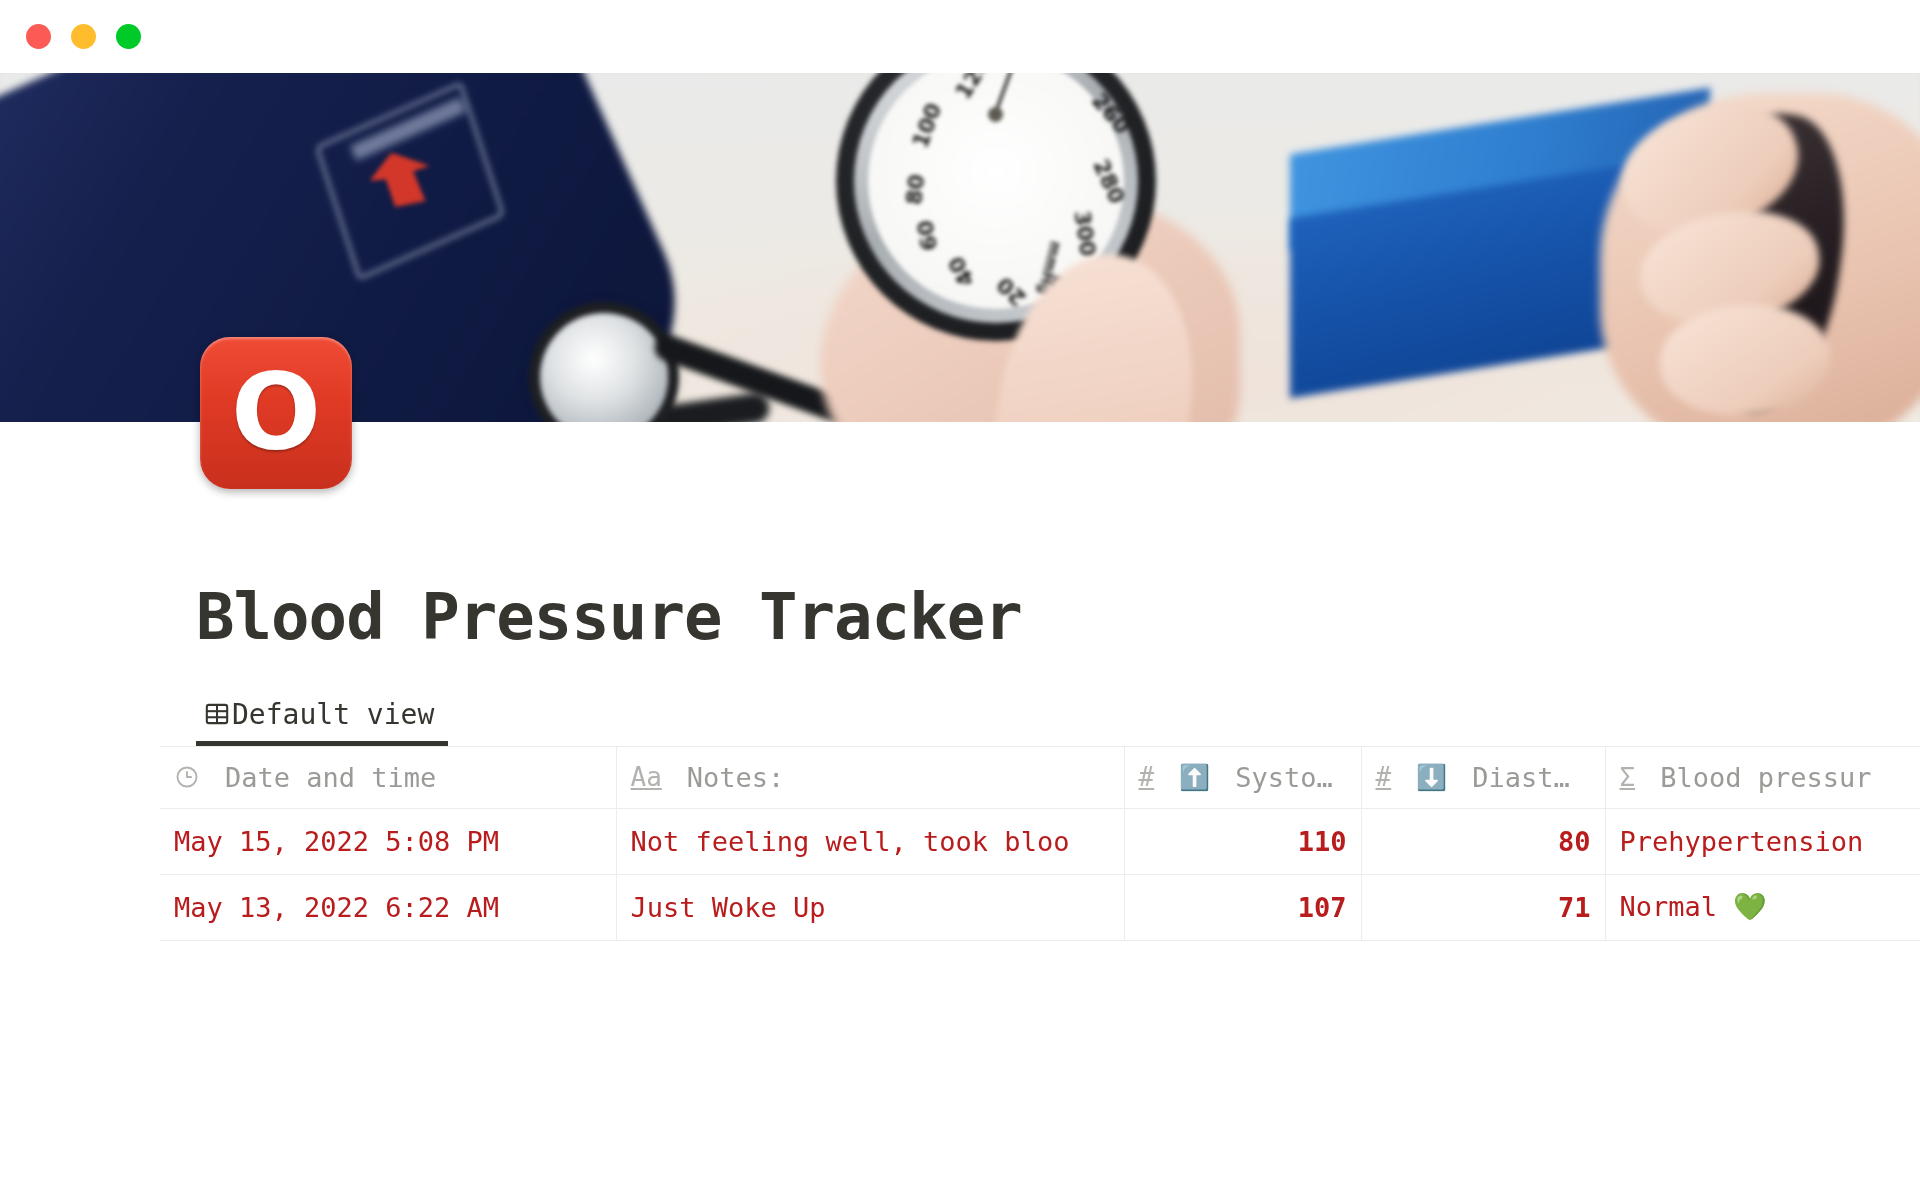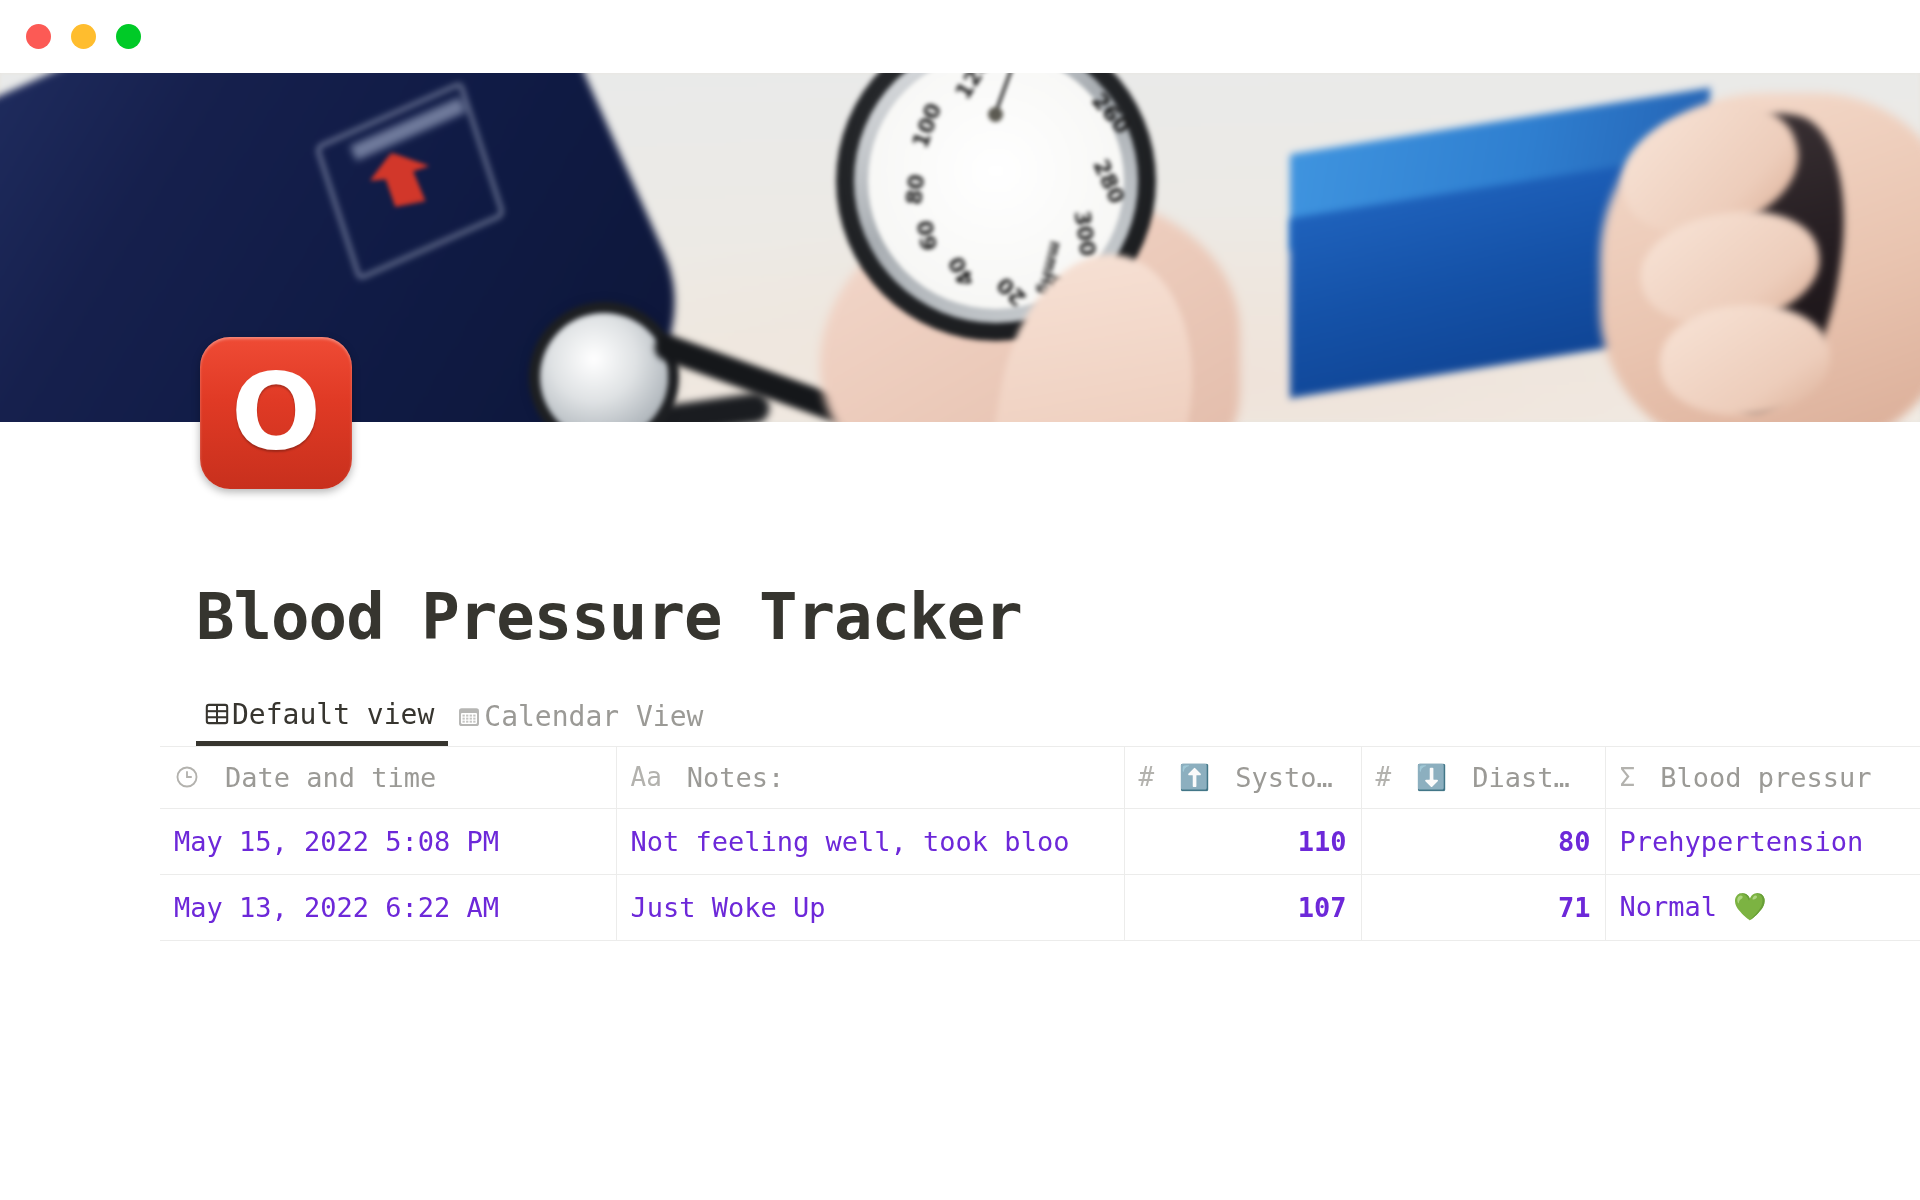--- a/index.html
+++ b/index.html
@@ -369,25 +369,26 @@
   .th-inner {
     display: flex;
     align-items: center;
     gap: 25px;
   }
   .th-inner .prop-icon {
     color: #b3b2ae;
     font-size: 26px;
     flex: 0 0 auto;
     line-height: 1;
+    text-decoration: underline;
   }
   .th-inner .emoji { font-size: 25px; line-height: 1; flex: 0 0 auto; }
   .th-inner .th-text { color: #9b9a96; }
 
-  .db-table td { color: #6d28d9; }
+  .db-table td { color: #b91c1c; }
   .cell-num { text-align: right; font-weight: bold; }
   .cell-note span {
     border-bottom: 2px solid #d6d5d2;
     padding-bottom: 19px;
   }
 
   .icon-clock { width: 26px; height: 26px; display:block; }
 
   
   .toggle-block {
@@ -481,41 +482,20 @@
       <div class="view-tab active">
         <svg class="icon-table" viewBox="0 0 24 24" fill="none" stroke="#37352f" stroke-width="1.9">
           <rect x="2.6" y="3.6" width="18.8" height="16.8" rx="2"></rect>
           <line x1="2.6" y1="9.4" x2="21.4" y2="9.4"></line>
           <line x1="2.6" y1="15" x2="21.4" y2="15"></line>
           <line x1="12" y1="3.6" x2="12" y2="20.4"></line>
         </svg>
         <span class="tab-label">Default view</span>
       </div>
 
-      <div class="view-tab">
-        <svg class="icon-calendar" viewBox="0 0 24 24">
-          <rect x="2.8" y="4" width="18.4" height="16.4" rx="2.4" fill="#b6b6b4"></rect>
-          <rect x="4.6" y="8.2" width="14.8" height="10.2" rx="1" fill="#ffffff"></rect>
-          <g fill="#c4c4c2">
-            <rect x="6" y="9.8" width="2.1" height="1.8"></rect>
-              <rect x="9.3" y="9.8" width="2.1" height="1.8"></rect>
-            <rect x="12.6" y="9.8" width="2.1" height="1.8"></rect>
-              <rect x="15.9" y="9.8" width="2.1" height="1.8"></rect>
-            <rect x="6" y="12.6" width="2.1" height="1.8"></rect>
-              <rect x="9.3" y="12.6" width="2.1" height="1.8"></rect>
-            <rect x="12.6" y="12.6" width="2.1" height="1.8"></rect>
-              <rect x="15.9" y="12.6" width="2.1" height="1.8"></rect>
-            <rect x="6" y="15.4" width="2.1" height="1.8"></rect>
-              <rect x="9.3" y="15.4" width="2.1" height="1.8"></rect>
-            <rect x="12.6" y="15.4" width="2.1" height="1.8"></rect>
-              <rect x="15.9" y="15.4" width="2.1" height="1.8"></rect>
-          </g>
-        </svg>
-        <span class="tab-label">Calendar View</span>
-      </div>
 
     </div>
 
     <table class="db-table">
       <colgroup>
         <col class="c-date">
           <col class="c-notes">
           <col class="c-sys">
           <col class="c-dia">
           <col class="c-bp">

